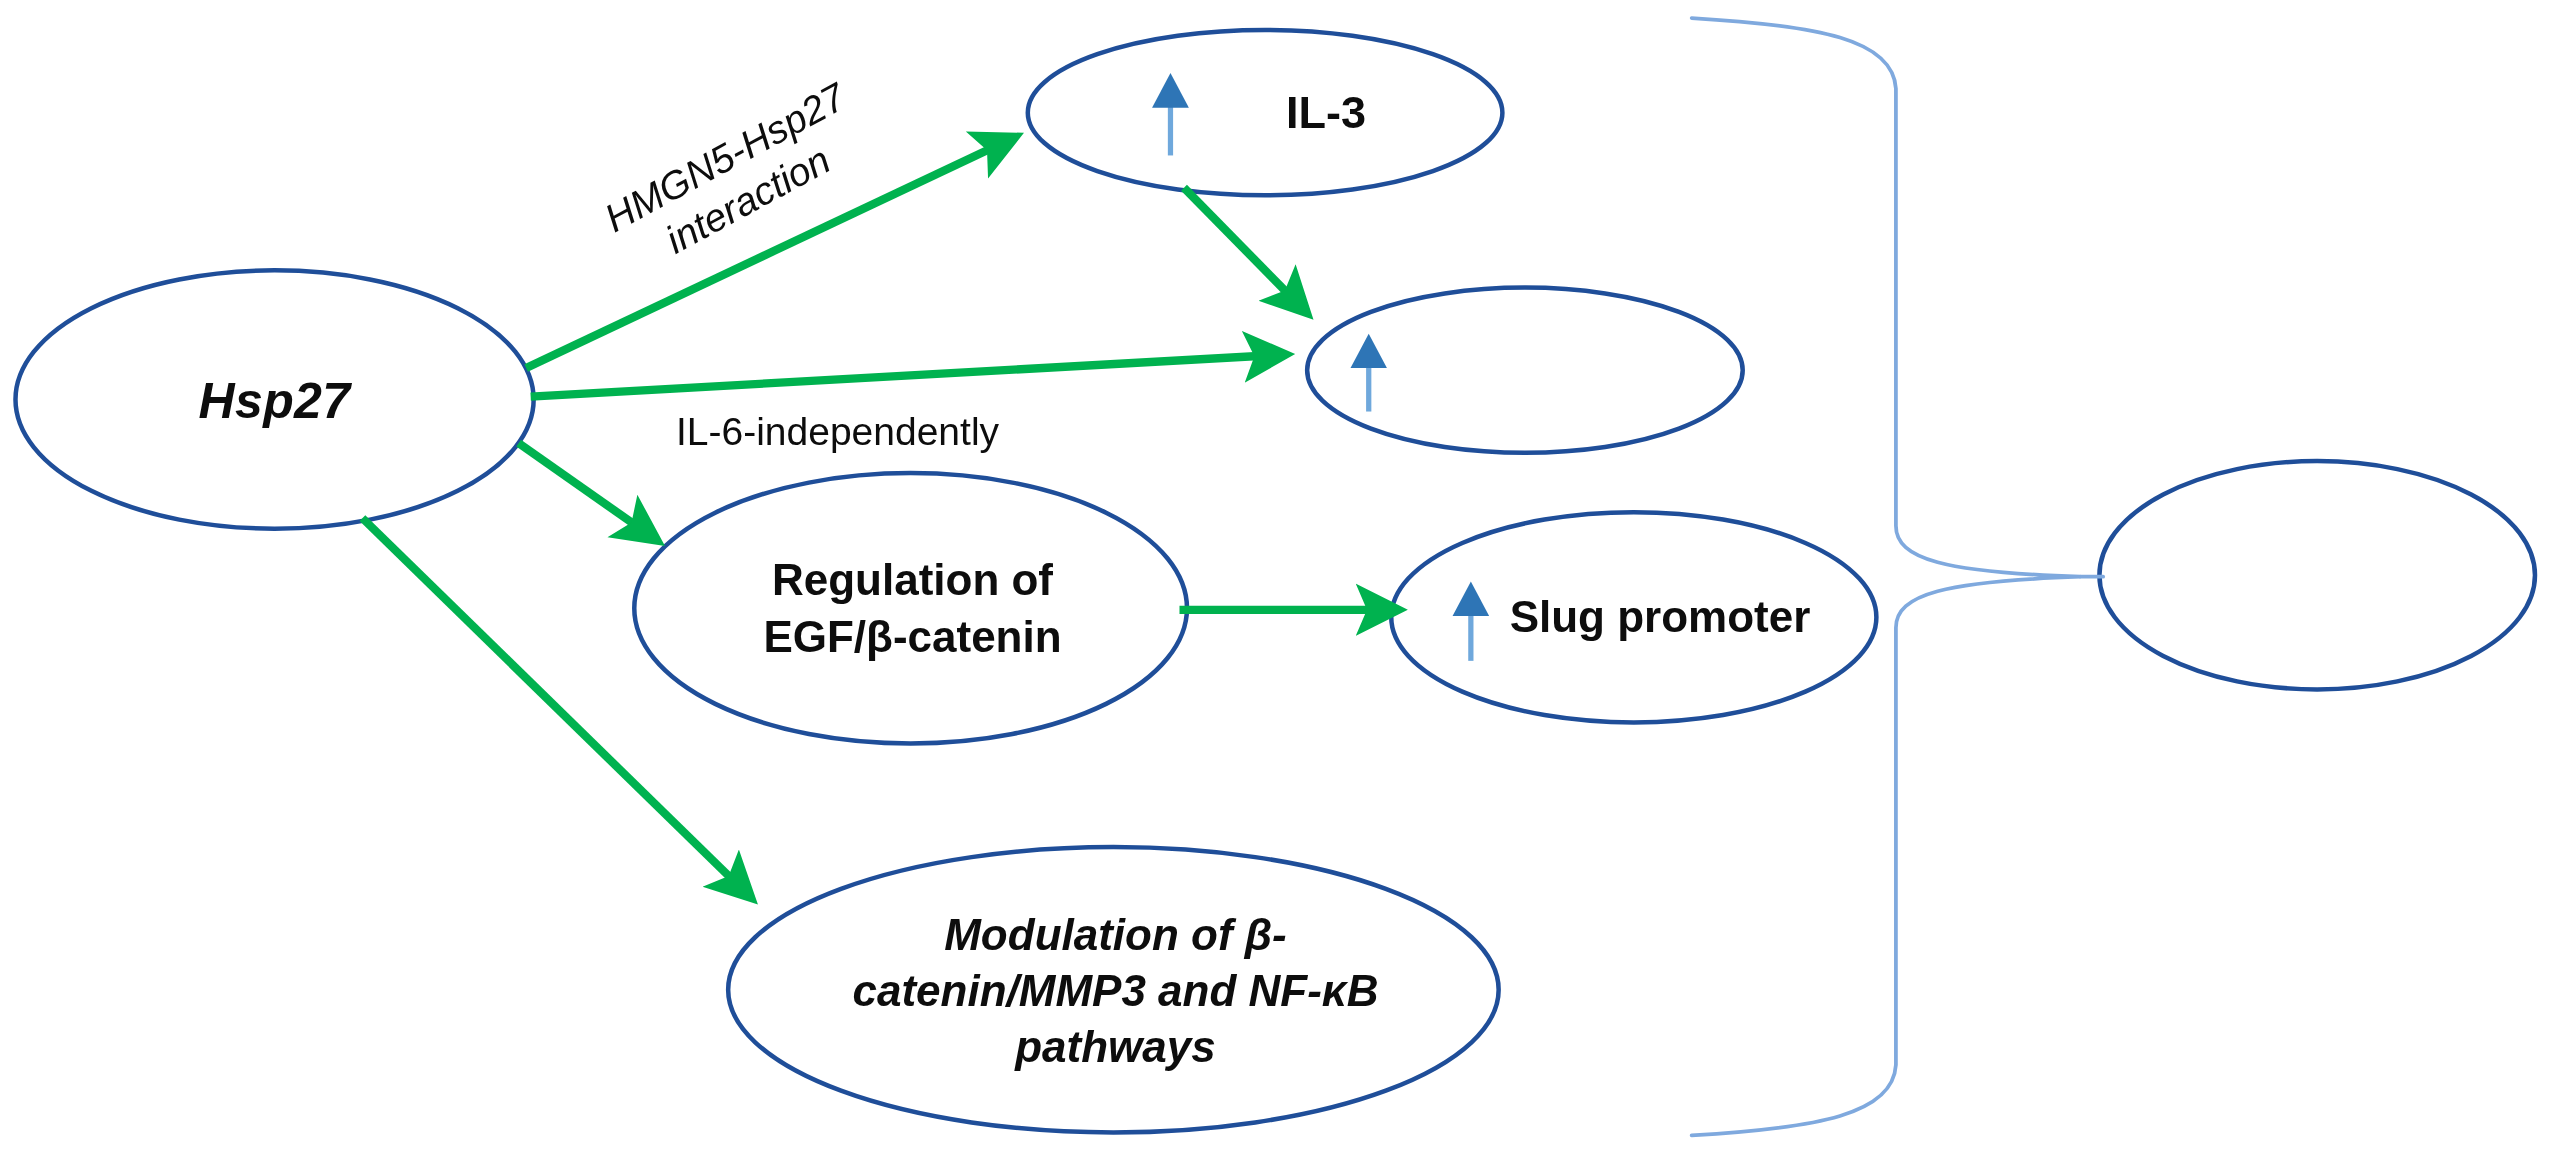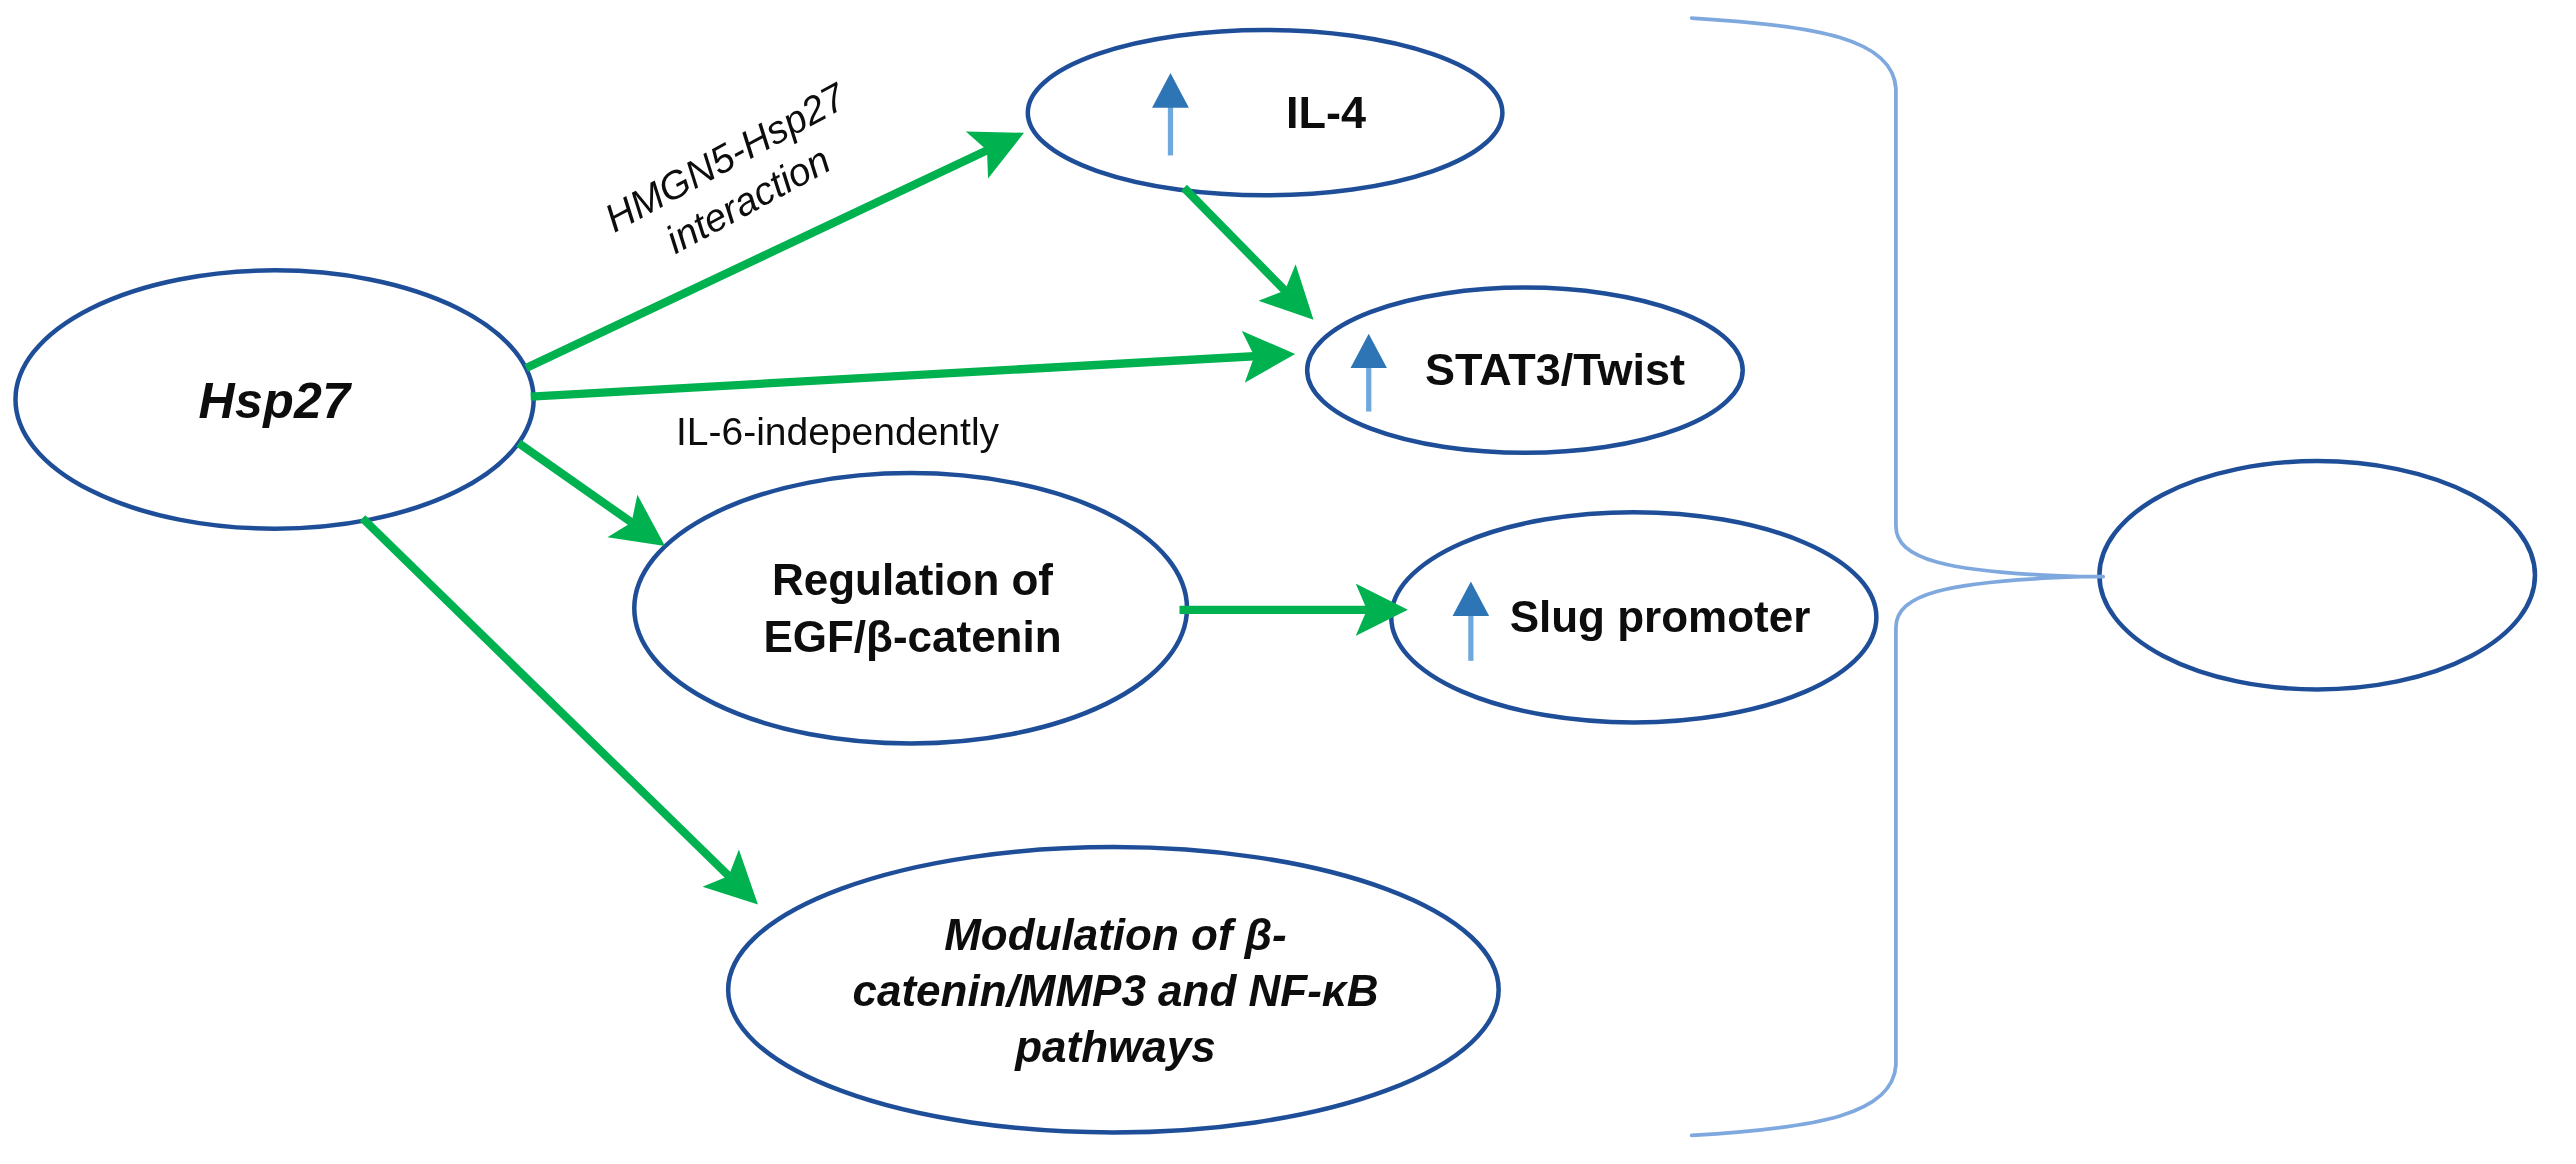--- a/index.html
+++ b/index.html
@@ -132,23 +132,22 @@
                C 2524 745, 2590 762, 2770 768
                C 2590 774, 2524 791, 2524 836
                L 2524 1418
                C 2520 1484, 2420 1502, 2252 1512"></path>
       <line x1="2770" y1="768" x2="2800" y2="768"></line>
     </g>
   </svg>
 
   <div class="node-label" id="label-hsp27" style="left:68px; top:346px; width:413px; height:109px;font-style:italic;">Hsp27</div>
 
-  <div class="node-label" id="label-il6" style="left:1202px; top:75px; width:248px; height:75px;">IL-4</div>
+  <div class="node-label" id="label-il6" style="left:1202px; top:75px; width:248px; height:75px;">IL-3</div>
 
-  <div class="node-label" id="label-stat3" style="left:1397px; top:332px; width:316px; height:75px;">STAT3/Twist</div>
 
   <div class="node-label" id="label-slug" style="left:1502px; top:580px; width:316px; height:75px;">Slug promoter</div>
 
   <div class="node-label" id="label-regulation" style="left:676px; top:526px; width:473px; height:165px;">Regulation of
 EGF/β-catenin</div>
 
   <div class="node-label" id="label-modulation" style="left:796px; top:871px; width:639px; height:240px;font-style:italic;">Modulation of β-
 catenin/MMP3 and NF-κB
 pathways</div>
 

